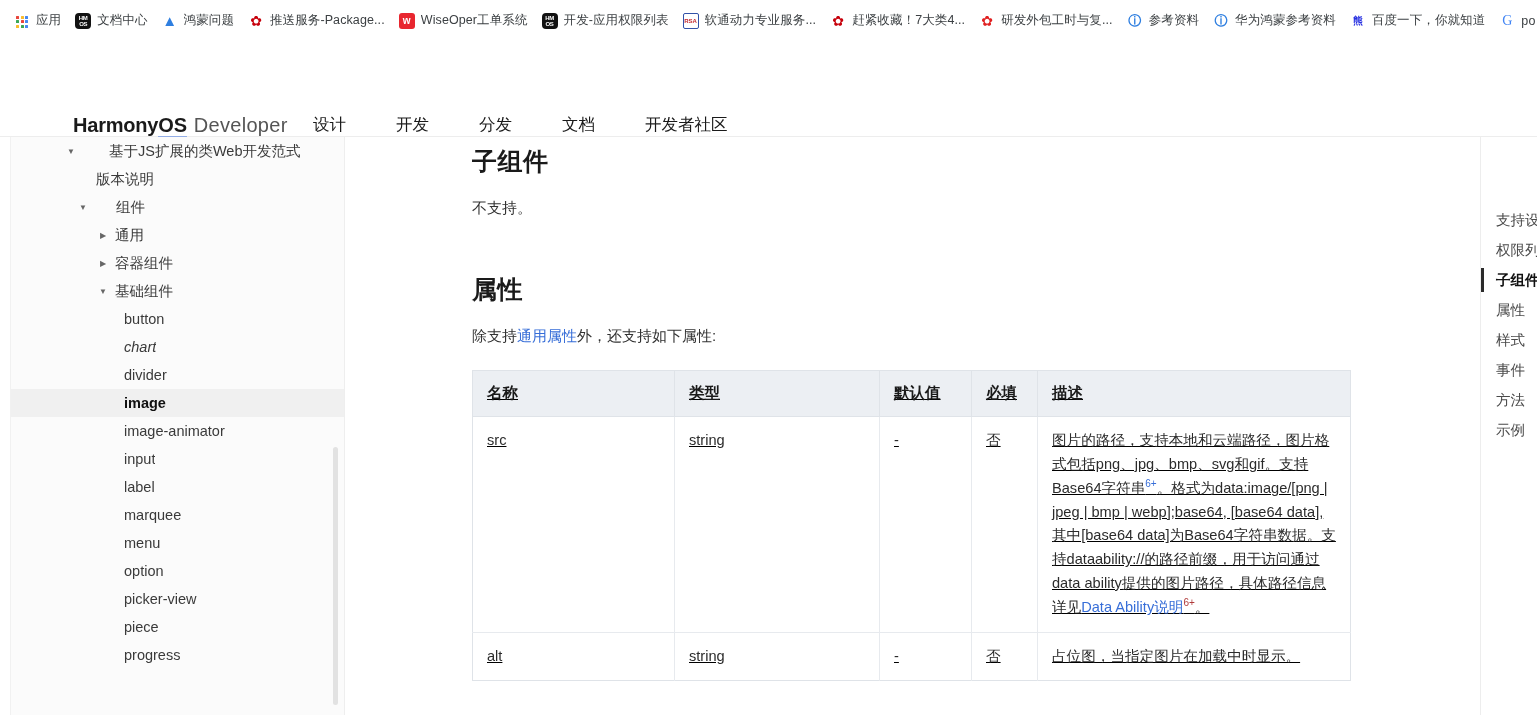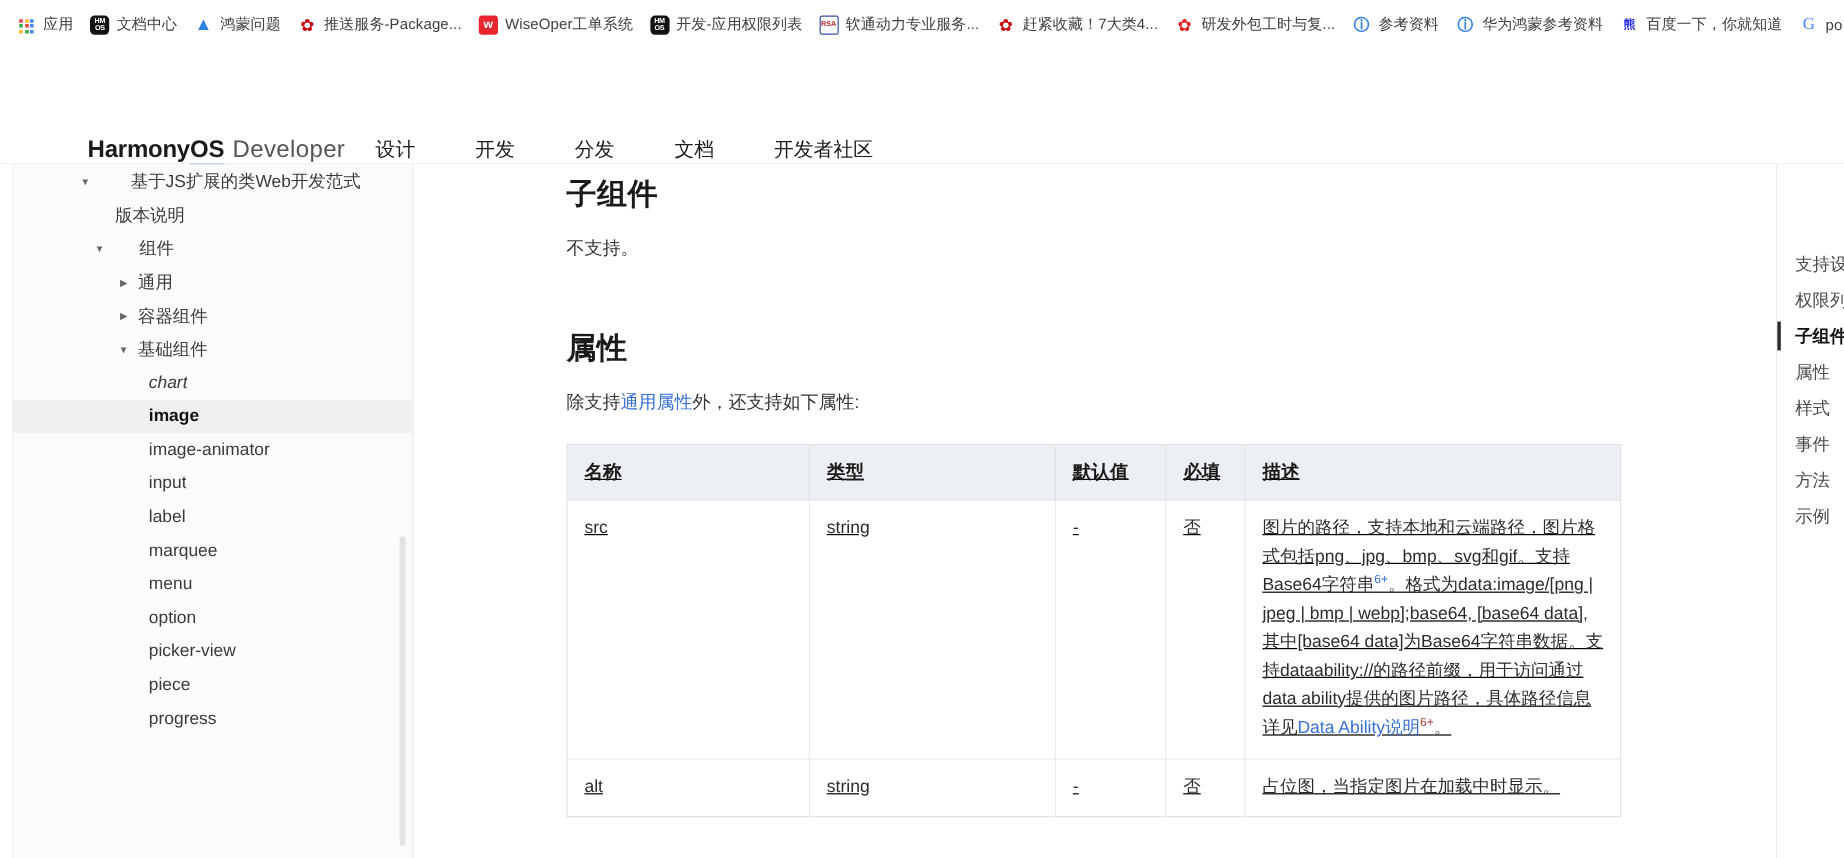--- a/index.html
+++ b/index.html
@@ -383,21 +383,27 @@
         </div>
         <div class="tree-item lvl3" style="padding-left: 0px;">
           <span class="twisty" style="position: absolute; left: 85px;">▶</span>
           <span class="lbl" style="position: absolute; left: 104px;">容器组件</span>
         </div>
         <div class="tree-item lvl3" style="padding-left: 0px;">
           <span class="twisty" style="position: absolute; left: 85px;">▼</span>
           <span class="lbl" style="position: absolute; left: 104px;">基础组件</span>
         </div>
         <div class="tree-item lvl3" style="padding-left: 0px;">
+          <span class="lbl" style="position: absolute; left: 113px;">button</span>
+        </div>
+        <div class="tree-item lvl3" style="padding-left: 0px;">
           <span class="lbl" style="position: absolute; left: 113px; font-style: italic;">chart</span>
+        </div>
+        <div class="tree-item lvl3" style="padding-left: 0px;">
+          <span class="lbl" style="position: absolute; left: 113px;">divider</span>
         </div>
         <div class="tree-item lvl3 active" style="padding-left: 0px;">
           <span class="lbl" style="position: absolute; left: 113px;">image</span>
         </div>
         <div class="tree-item lvl3" style="padding-left: 0px;">
           <span class="lbl" style="position: absolute; left: 113px;">image-animator</span>
         </div>
         <div class="tree-item lvl3" style="padding-left: 0px;">
           <span class="lbl" style="position: absolute; left: 113px;">input</span>
         </div>

